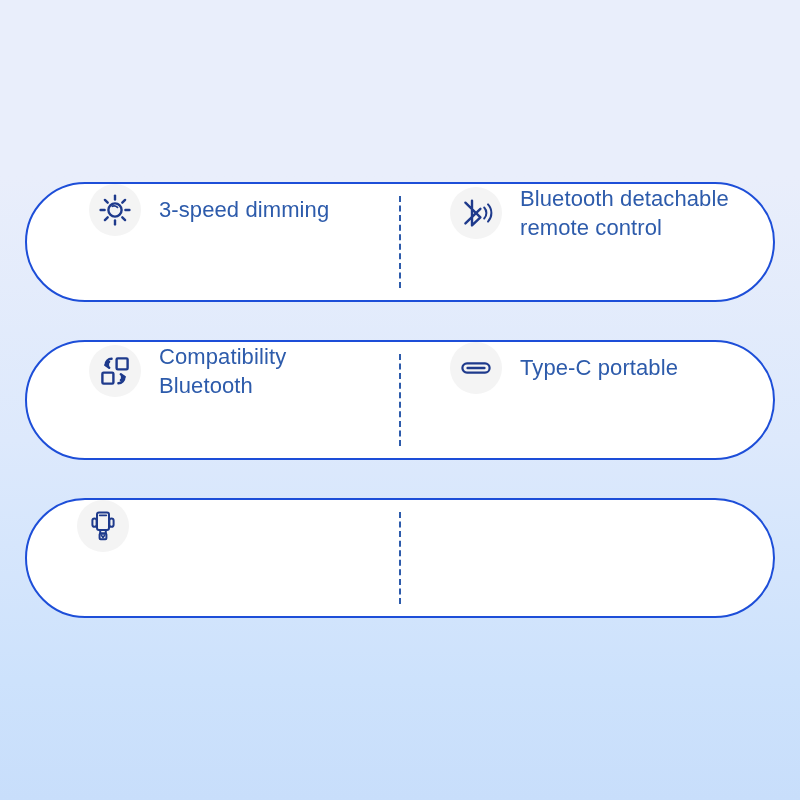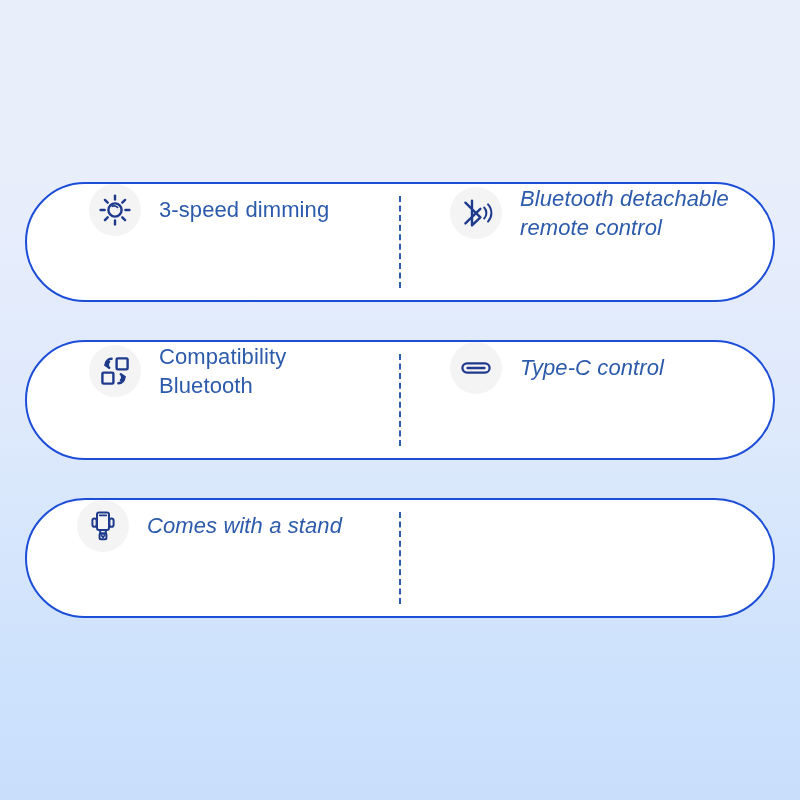--- a/index.html
+++ b/index.html
@@ -45,21 +45,20 @@
     flex: 1 1 50%;
     display: flex;
     align-items: center;
     gap: 18px;
     padding-left: 62px;
     min-width: 0;
   }
 
   .card-half.right {
     padding-left: 50px;
-    font-style: italic;
   }
 
   .divider {
     position: absolute;
     left: 50%;
     top: 12px;
     bottom: 12px;
     width: 0;
     border-left: 2px dashed #2d5bab;
     transform: translateX(-1px);
@@ -142,35 +141,34 @@
 Bluetooth</span>
     </div>
     <div class="divider"></div>
     <div class="card-half right">
       <span class="icon-badge">
         <svg width="34" height="34" viewBox="0 0 34 34" fill="none" stroke="#1e3a8c" stroke-width="2.2" stroke-linecap="round">
           <rect x="3.4" y="12.4" width="27.2" height="9.2" rx="4.6"></rect>
           <rect x="7.4" y="15.8" width="19.2" height="2.4" rx="1.2" fill="#1e3a8c" stroke="none"></rect>
         </svg>
       </span>
-      <span class="feature-label">Type-C control</span>
+      <span class="feature-label">Type-C portable</span>
     </div>
   </div>
 
   <div class="feature-card">
     <div class="divider"></div>
     <div class="card-half right">
       <span class="icon-badge">
         <svg width="34" height="34" viewBox="0 0 34 34" fill="none" stroke="#1e3a8c" stroke-width="2" stroke-linecap="round" stroke-linejoin="round">
           <rect x="11" y="3.6" width="12" height="17.4" rx="2"></rect>
           <line x1="13.6" y1="6.4" x2="20.4" y2="6.4" stroke-width="1.6"></line>
           <rect x="6.4" y="9.4" width="4.2" height="8.4" rx="2.1"></rect>
           <rect x="23.4" y="9.4" width="4.2" height="8.4" rx="2.1"></rect>
           <path d="M14.2 21v3.6h5.6V21"></path>
           <rect x="13.6" y="24.6" width="6.8" height="5.6" rx="1"></rect>
           <path d="M15.4 26.2l1.6 2.4 1.6-2.4" stroke-width="1.6"></path>
         </svg>
       </span>
-      <span class="feature-label">Comes with a stand</span>
     </div>
   </div>
 
 </div>
 
 </body></html>

